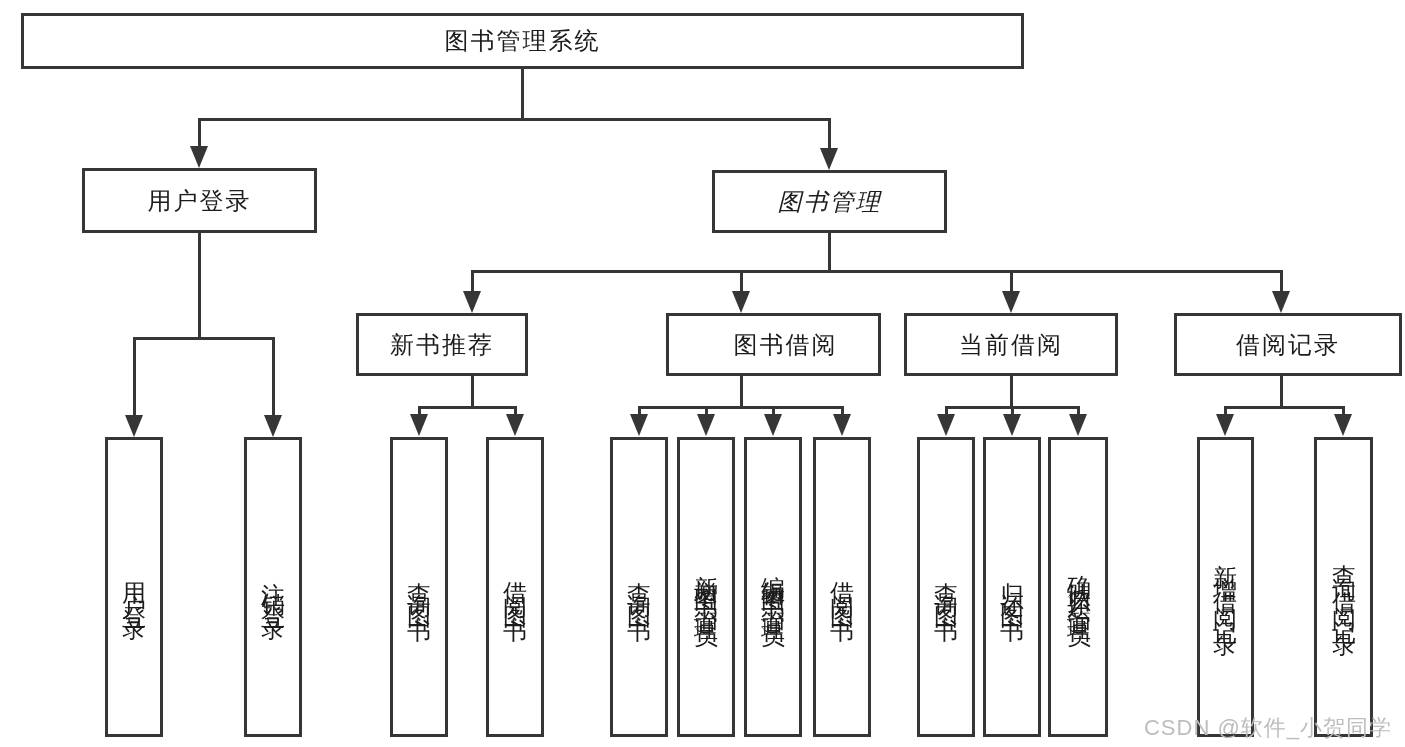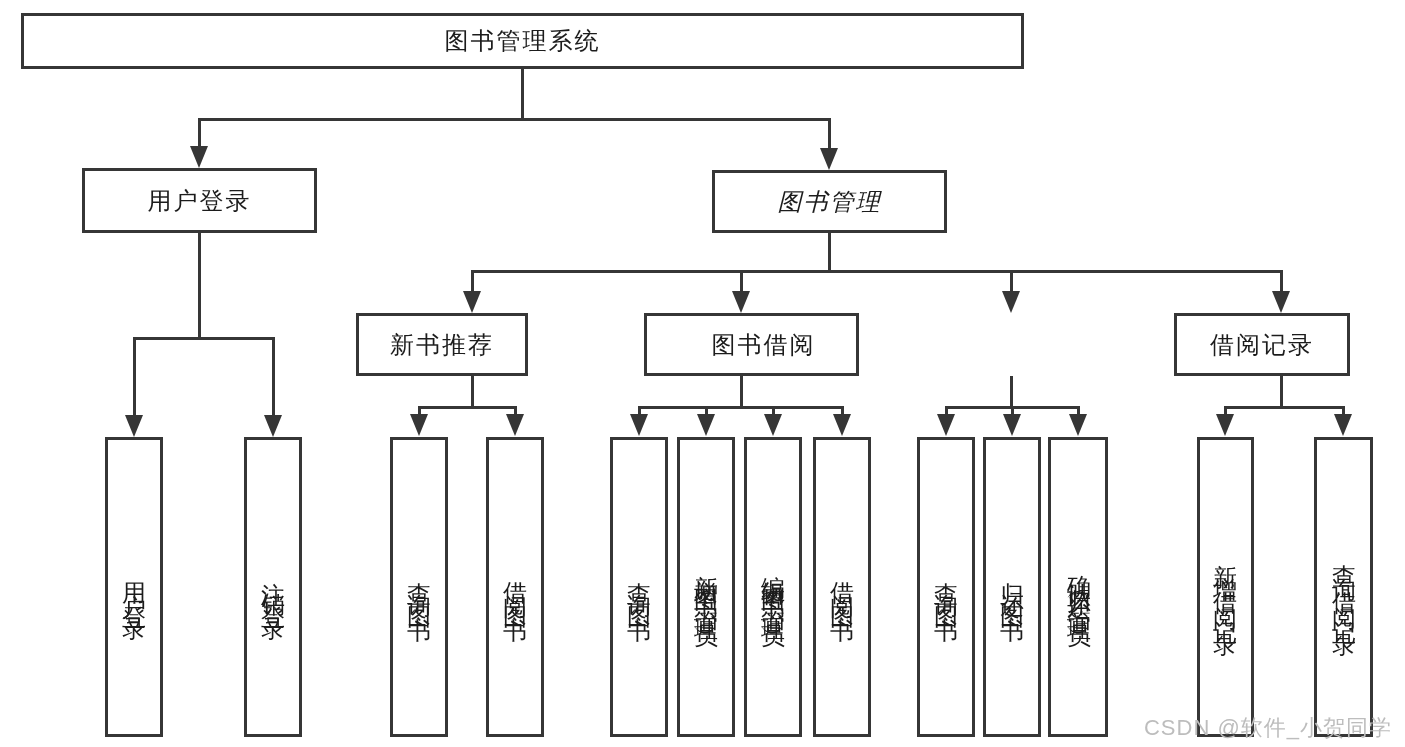--- a/index.html
+++ b/index.html
@@ -80,24 +80,27 @@
   <div class="vline" style="left:740px;top:270px;height:23px;"></div>
   <div class="arrow" style="left:732px;top:291px;"></div>
   <div class="vline" style="left:1010px;top:270px;height:23px;"></div>
   <div class="arrow" style="left:1002px;top:291px;"></div>
   <div class="vline" style="left:1280px;top:270px;height:23px;"></div>
   <div class="arrow" style="left:1272px;top:291px;"></div>
 
   <div class="box" style="left:356px;top:313px;width:172px;height:63px;">
     <span>新书推荐</span>
   </div>
-  <div class="box" style="left:644px;top:313px;width:215px;height:63px;padding-left:24px;">
+  <div class="box" style="left:666px;top:313px;width:215px;height:63px;padding-left:24px;">
     <span>图书借阅</span>
   </div>
-  <div class="box" style="left:1174px;top:313px;width:176px;height:63px;">
+  <div class="box" style="left:904px;top:313px;width:214px;height:63px;">
+    <span>当前借阅</span>
+  </div>
+  <div class="box" style="left:1174px;top:313px;width:228px;height:63px;">
     <span>借阅记录</span>
   </div>
 
   <div class="vline" style="left:471px;top:376px;height:32px;"></div>
   <div class="hline" style="left:418px;top:406px;width:98px;"></div>
   <div class="vline" style="left:418px;top:406px;height:11px;"></div>
   <div class="arrow" style="left:410px;top:414px;"></div>
   <div class="vline" style="left:514px;top:406px;height:11px;"></div>
   <div class="arrow" style="left:506px;top:414px;"></div>
 

